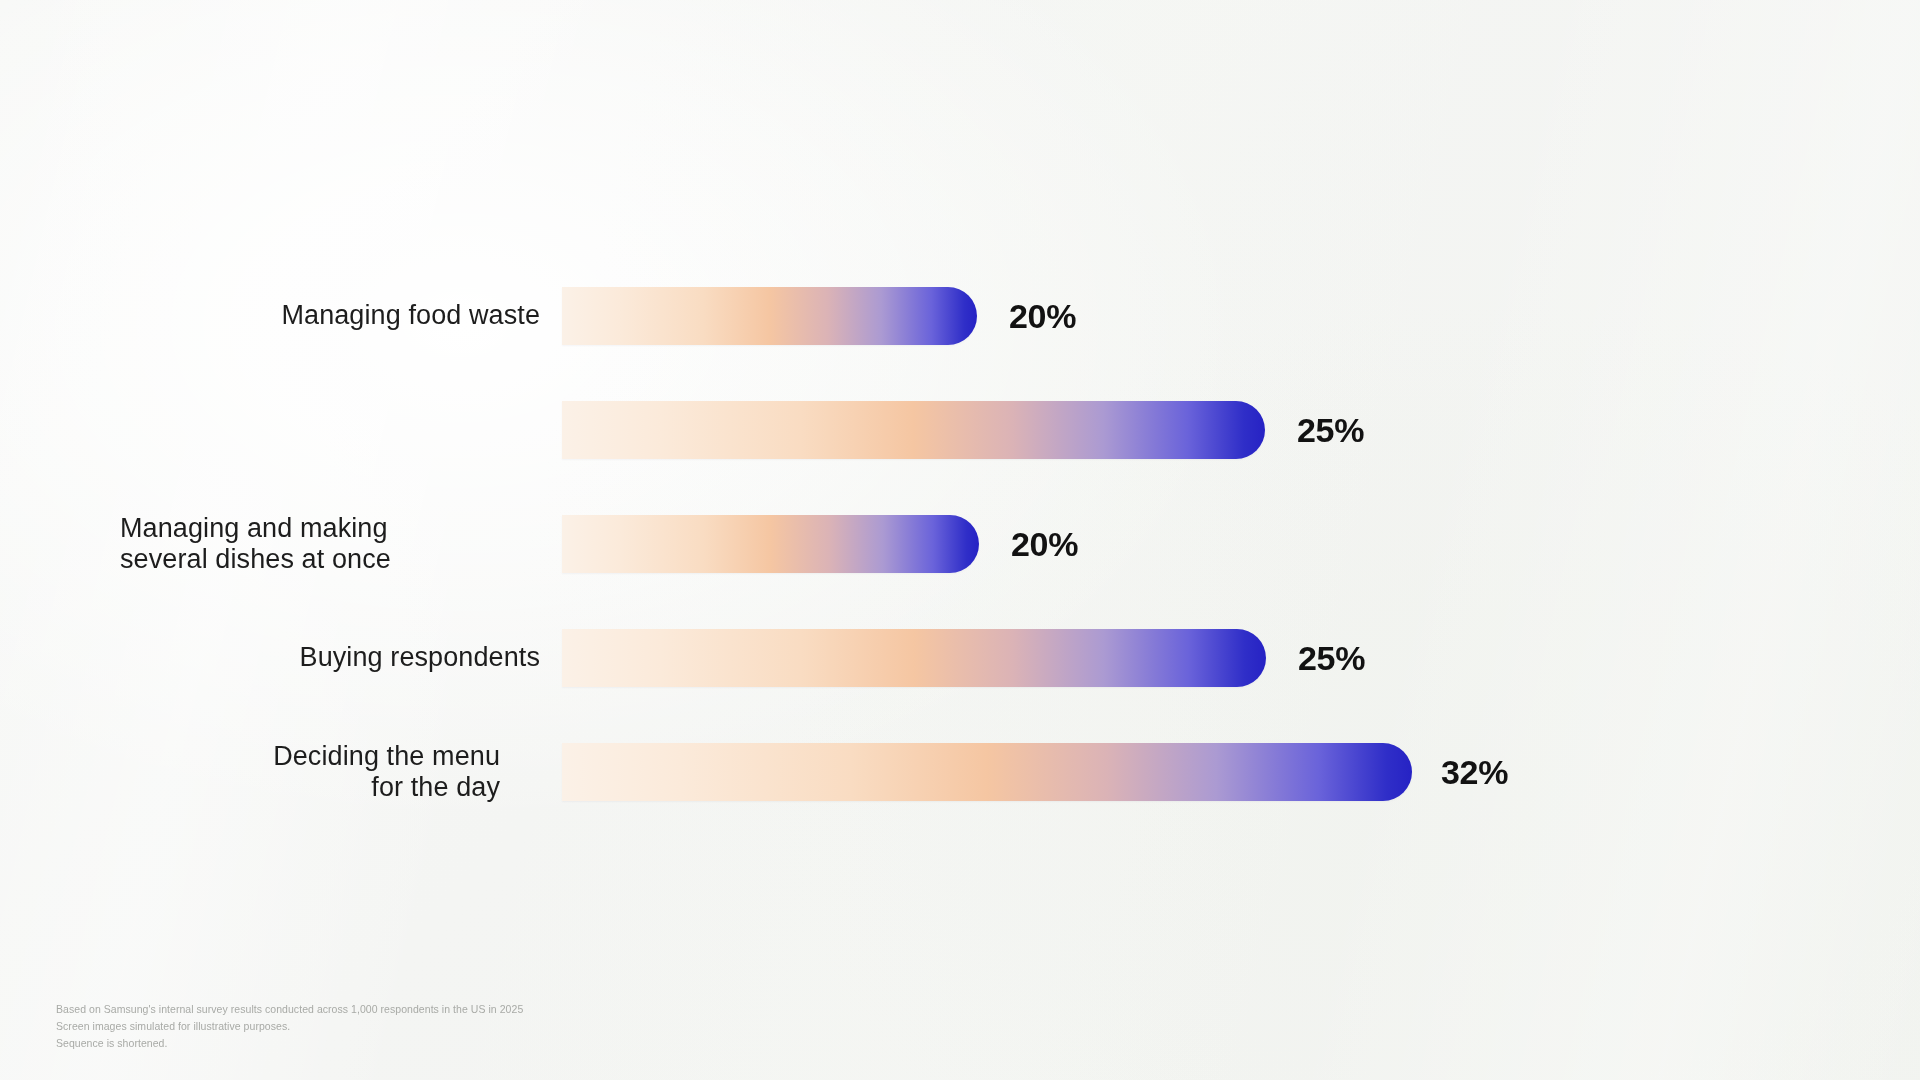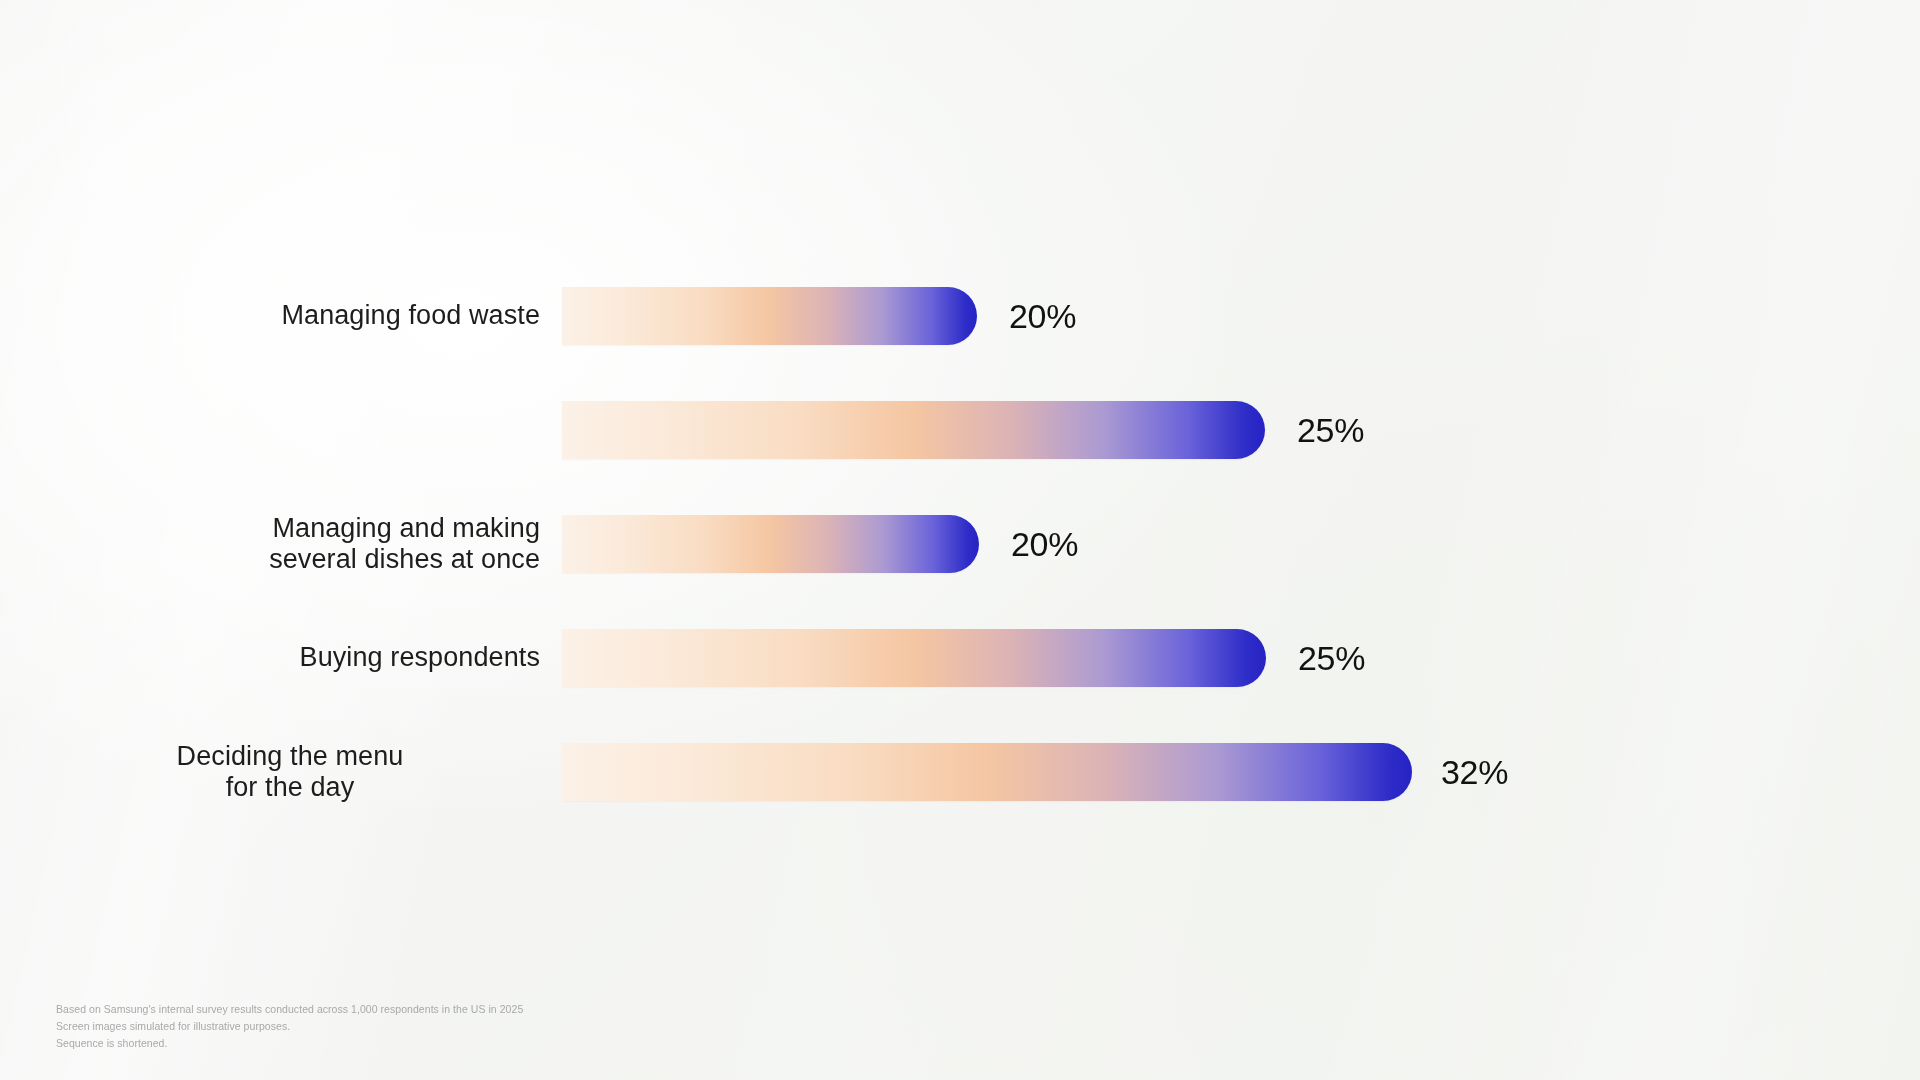--- a/index.html
+++ b/index.html
@@ -64,21 +64,21 @@
     right: 1380px;          
     width: 420px;
     text-align: right;
     color: #1d1d1d;
     font-size: 27px;
     line-height: 1.16;
     letter-spacing: 0.1px;
     white-space: pre-line;
     font-weight: 400;
   }
-  .row-label.center { text-align: right; }
+  .row-label.center { text-align: left; }
 
   .bar-track {
     position: absolute;
     left: 562px;
     top: 0;
     height: 58px;
   }
 
   .bar {
     height: 58px;
@@ -97,21 +97,21 @@
   }
 
   .bar-value {
     position: absolute;
     top: 0;
     height: 58px;
     display: flex;
     align-items: center;
     color: #121212;
     font-size: 34px;
-    font-weight: 400;
+    font-weight: 700;
     letter-spacing: -0.3px;
   }
 
   #footnote {
     position: absolute;
     left: 56px;
     bottom: 28px;
     color: #a8aaa6;
     font-size: 10.5px;
     line-height: 1.62;
@@ -152,21 +152,21 @@
 
     <div class="row" style="top:629px;">
       <div class="row-label">Buying respondents</div>
       <div class="bar-track" style="width:704px;">
         <div class="bar" style="width:704px;"></div>
       </div>
       <div class="bar-value" style="left:1298px;">25%</div>
     </div>
 
     <div class="row" style="top:743px;">
-      <div class="row-label" style="text-align:center; right:1420px; width:420px;">Deciding the menu
+      <div class="row-label" style="text-align:right; right:1420px; width:420px;">Deciding the menu
 for the day</div>
       <div class="bar-track" style="width:850px;">
         <div class="bar" style="width:850px;"></div>
       </div>
       <div class="bar-value" style="left:1441px;">32%</div>
     </div>
 
   </div>
 
   <div id="footnote">Based on Samsung's internal survey results conducted across 1,000 respondents in the US in 2025

